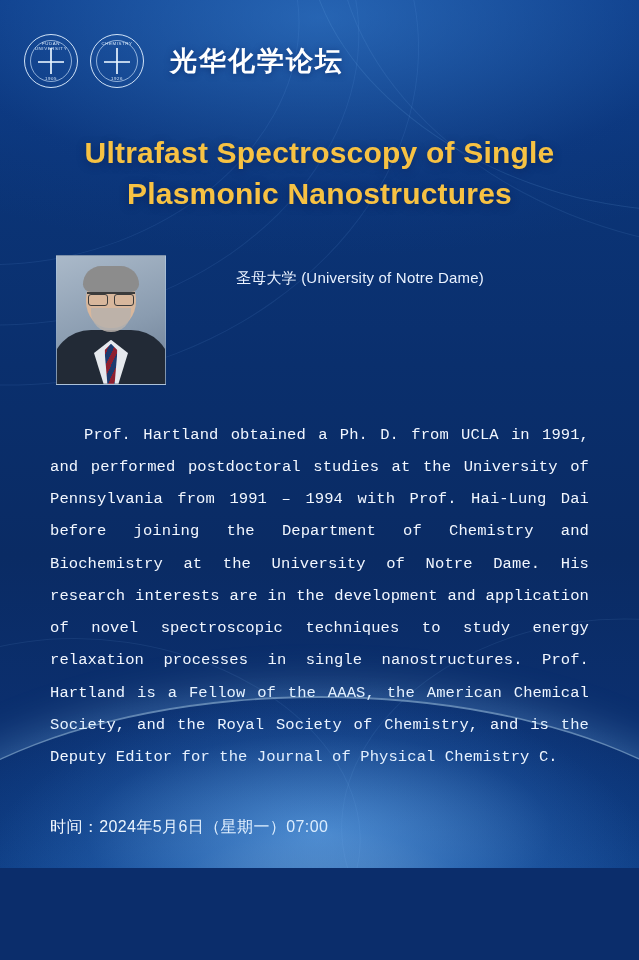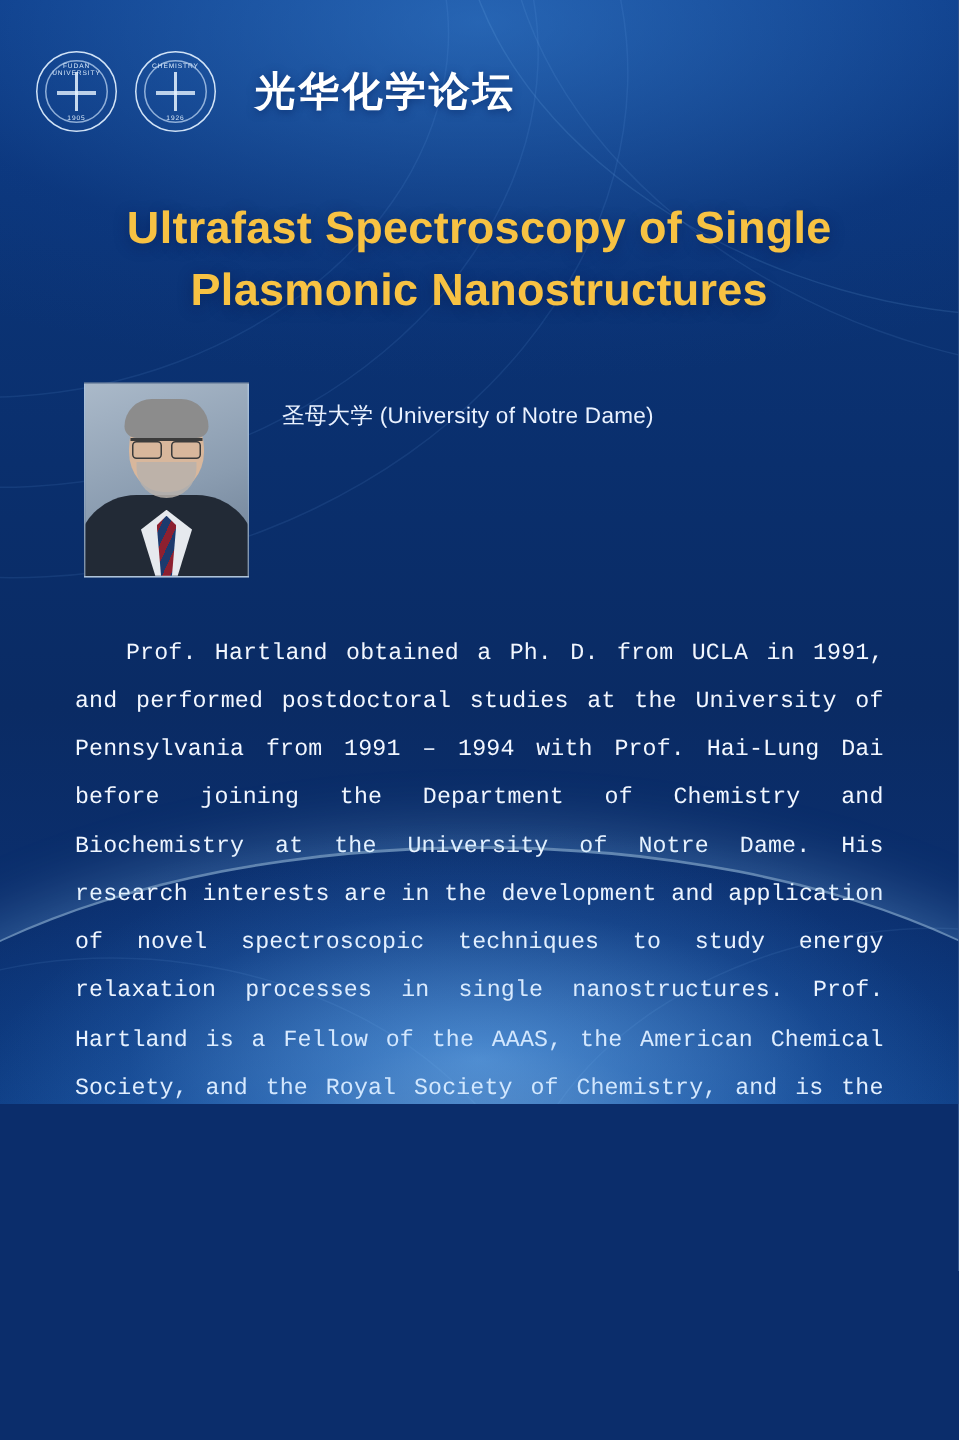--- a/index.html
+++ b/index.html
@@ -10,21 +10,21 @@
     width: 639px;
     height: 960px;
     overflow: hidden;
     font-family: "Liberation Sans", sans-serif;
     background: #0b2d6b;
   }
 
   #poster {
     position: relative;
     width: 639px;
-    height: 736px;
+    height: 868px;
     overflow: hidden;
     background:
       radial-gradient(ellipse 520px 220px at 50% 96%, rgba(120,190,255,0.55) 0%, rgba(40,110,200,0.18) 45%, rgba(10,45,110,0) 72%),
       radial-gradient(ellipse 700px 300px at 50% 2%, rgba(70,150,235,0.45) 0%, rgba(20,70,160,0.15) 55%, rgba(8,40,100,0) 80%),
       linear-gradient(180deg, #0d3d87 0%, #0b3578 18%, #0a2f6d 42%, #0a2b64 64%, #0b2f6e 82%, #0c3a80 100%);
   }
 
   
   .swirl {
     position: absolute;
@@ -225,20 +225,21 @@
     font-weight: bold;
     letter-spacing: 0.5px;
     margin-bottom: 18px;
     white-space: nowrap;
   }
   .speaker-affil {
     color: #eaf2ff;
     font-size: 15px;
     line-height: 1.75;
     letter-spacing: 0.2px;
+    margin-left: 48px;
   }
 
   
   .bio {
     position: relative;
     margin: 34px 50px 0 50px;
     color: #f2f7ff;
     font-size: 15.5px;
     line-height: 2.08;
     text-align: justify;

